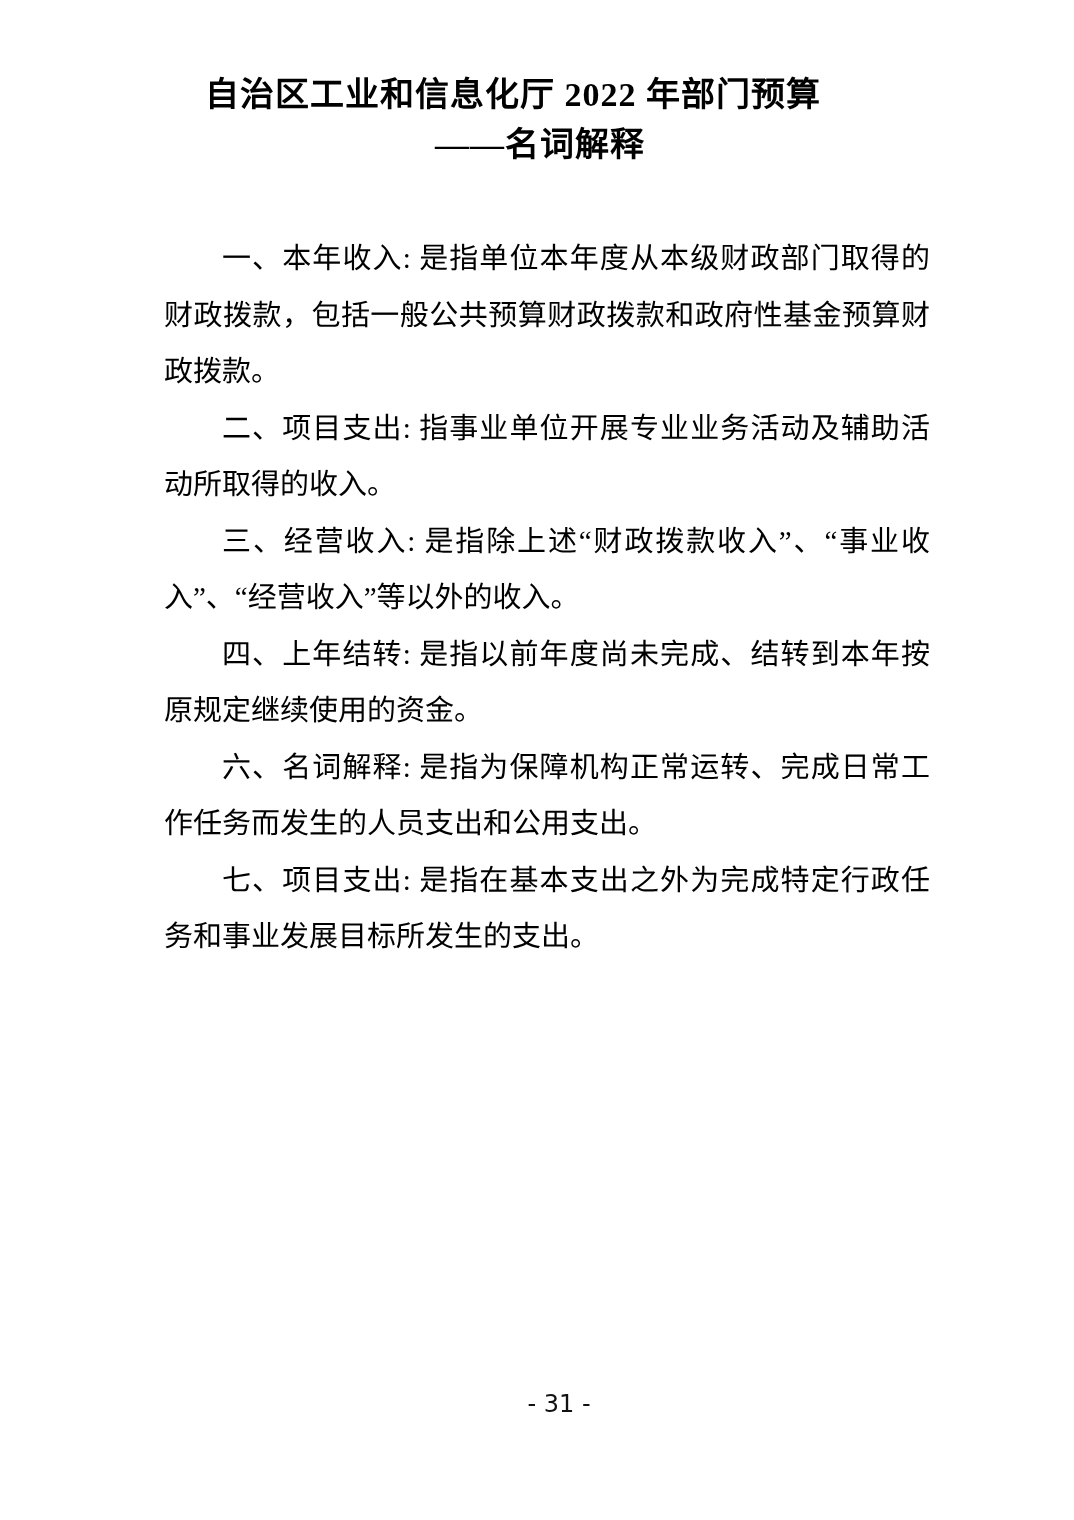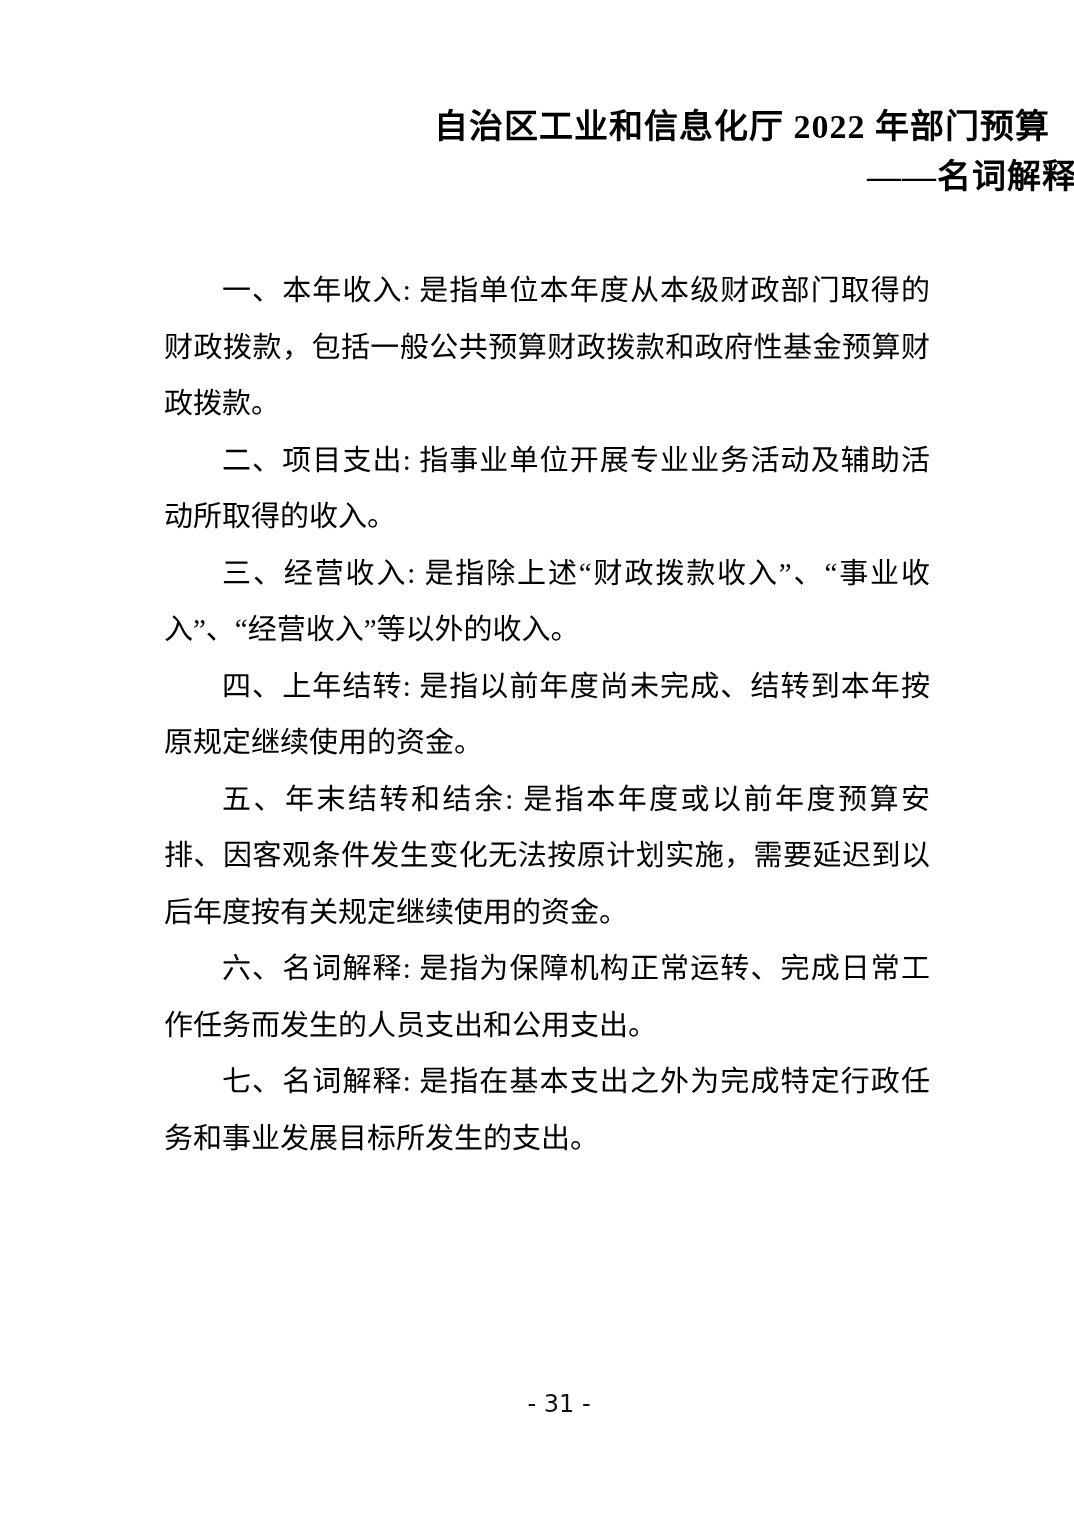--- a/index.html
+++ b/index.html
@@ -11,22 +11,22 @@
     position: relative;
     width: 1074px;
     height: 1520px;
     margin: 0 auto;
     background: #ffffff;
     color: #000000;
     font-family: "Liberation Serif", "DejaVu Serif", serif;
     overflow: hidden;
   }
   .doc-title {
-    padding-top: 102px;
-    text-align: right;
+    padding-top: 70px;
+    text-align: center;
     font-size: 34px;
     line-height: 50px;
     font-weight: bold;
     letter-spacing: 1px;
   }
   .doc-title .t-line1 {
     position: relative;
     left: -24px;
   }
   .doc-title .t-line2 {
@@ -74,20 +74,19 @@
   <div class="doc-title">
     <div class="t-line1">自治区工业和信息化厅 2022 年部门预算</div>
     <div class="t-line2">——名词解释</div>
   </div>
 
   <div class="content">
     <p><span class="term">一、本年收入:</span><span class="def"> 是指单位本年度从本级财政部门取得的财政拨款，包括一般公共预算财政拨款和政府性基金预算财政拨款。</span></p>
     <p><span class="term">二、项目支出:</span><span class="def"> 指事业单位开展专业业务活动及辅助活动所取得的收入。</span></p>
     <p><span class="term">三、经营收入:</span><span class="def"> 是指除上述“财政拨款收入”、“事业收入”、“经营收入”等以外的收入。</span></p>
     <p><span class="term">四、上年结转:</span><span class="def"> 是指以前年度尚未完成、结转到本年按原规定继续使用的资金。</span></p>
-    <p><span class="term">五、年末结转和结余:</span><span class="def"> 是指本年度或以前年度预算安排、因客观条件发生变化无法按原计划实施，需要延迟到以后年度按有关规定继续使用的资金。</span></p>
     <p><span class="term">六、名词解释:</span><span class="def"> 是指为保障机构正常运转、完成日常工作任务而发生的人员支出和公用支出。</span></p>
-    <p><span class="term">七、名词解释:</span><span class="def"> 是指在基本支出之外为完成特定行政任务和事业发展目标所发生的支出。</span></p>
+    <p><span class="term">七、项目支出:</span><span class="def"> 是指在基本支出之外为完成特定行政任务和事业发展目标所发生的支出。</span></p>
   </div>
 
   <div class="page-footer">- 31 -</div>
 
 </div>
 
 </body></html>

